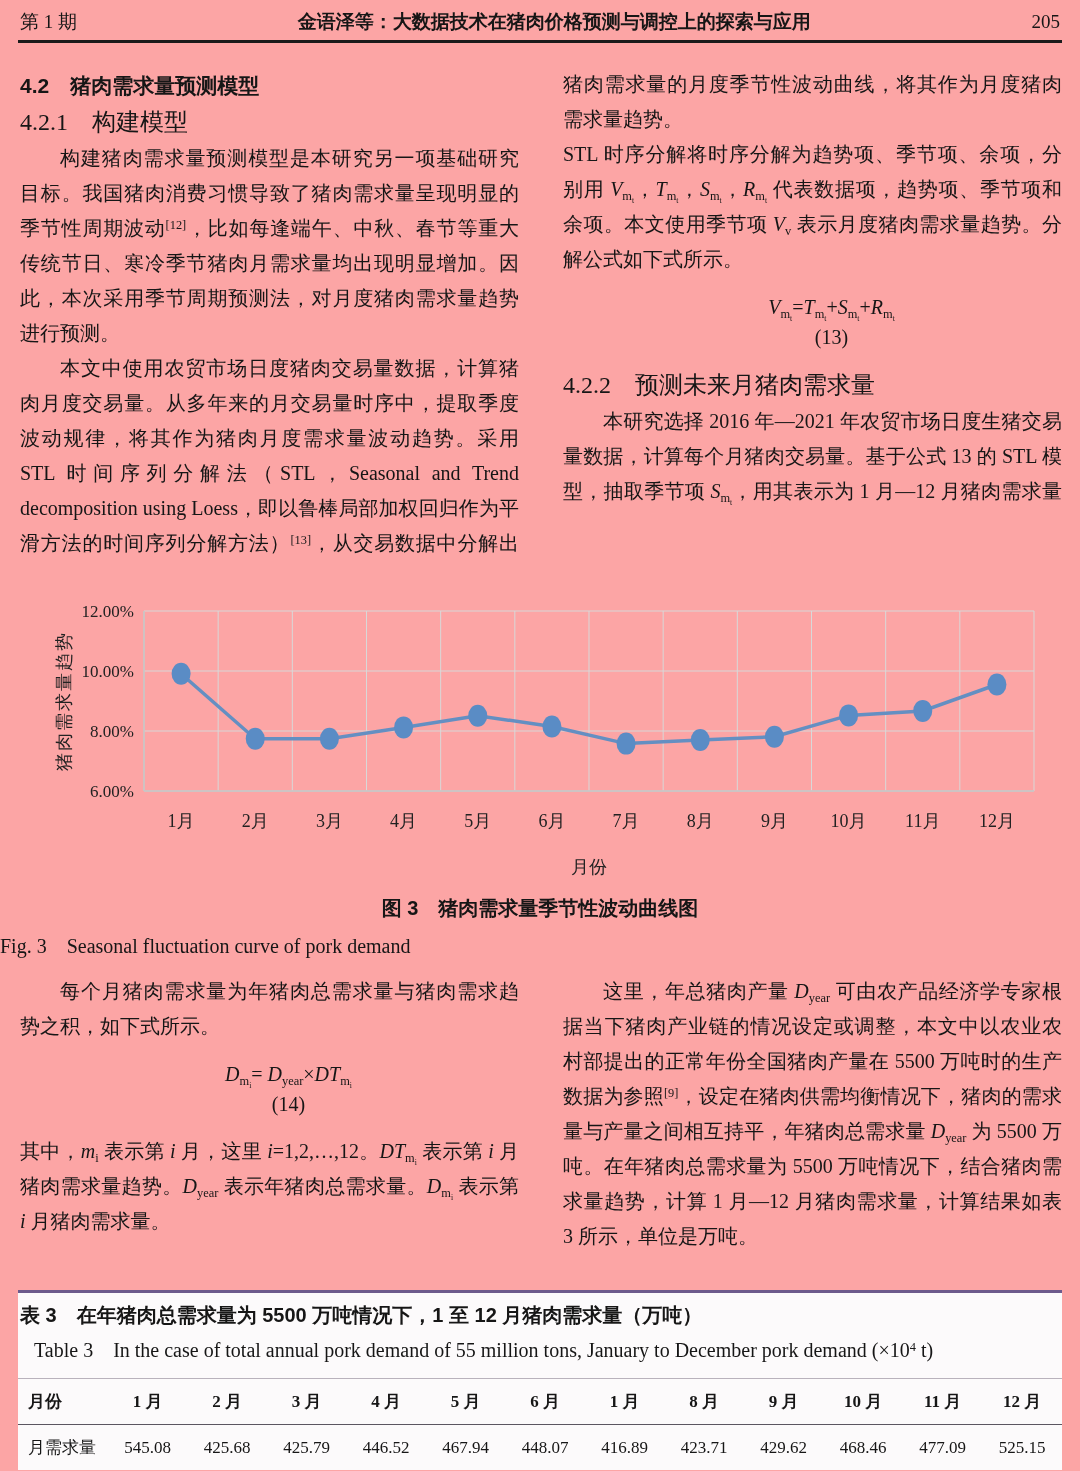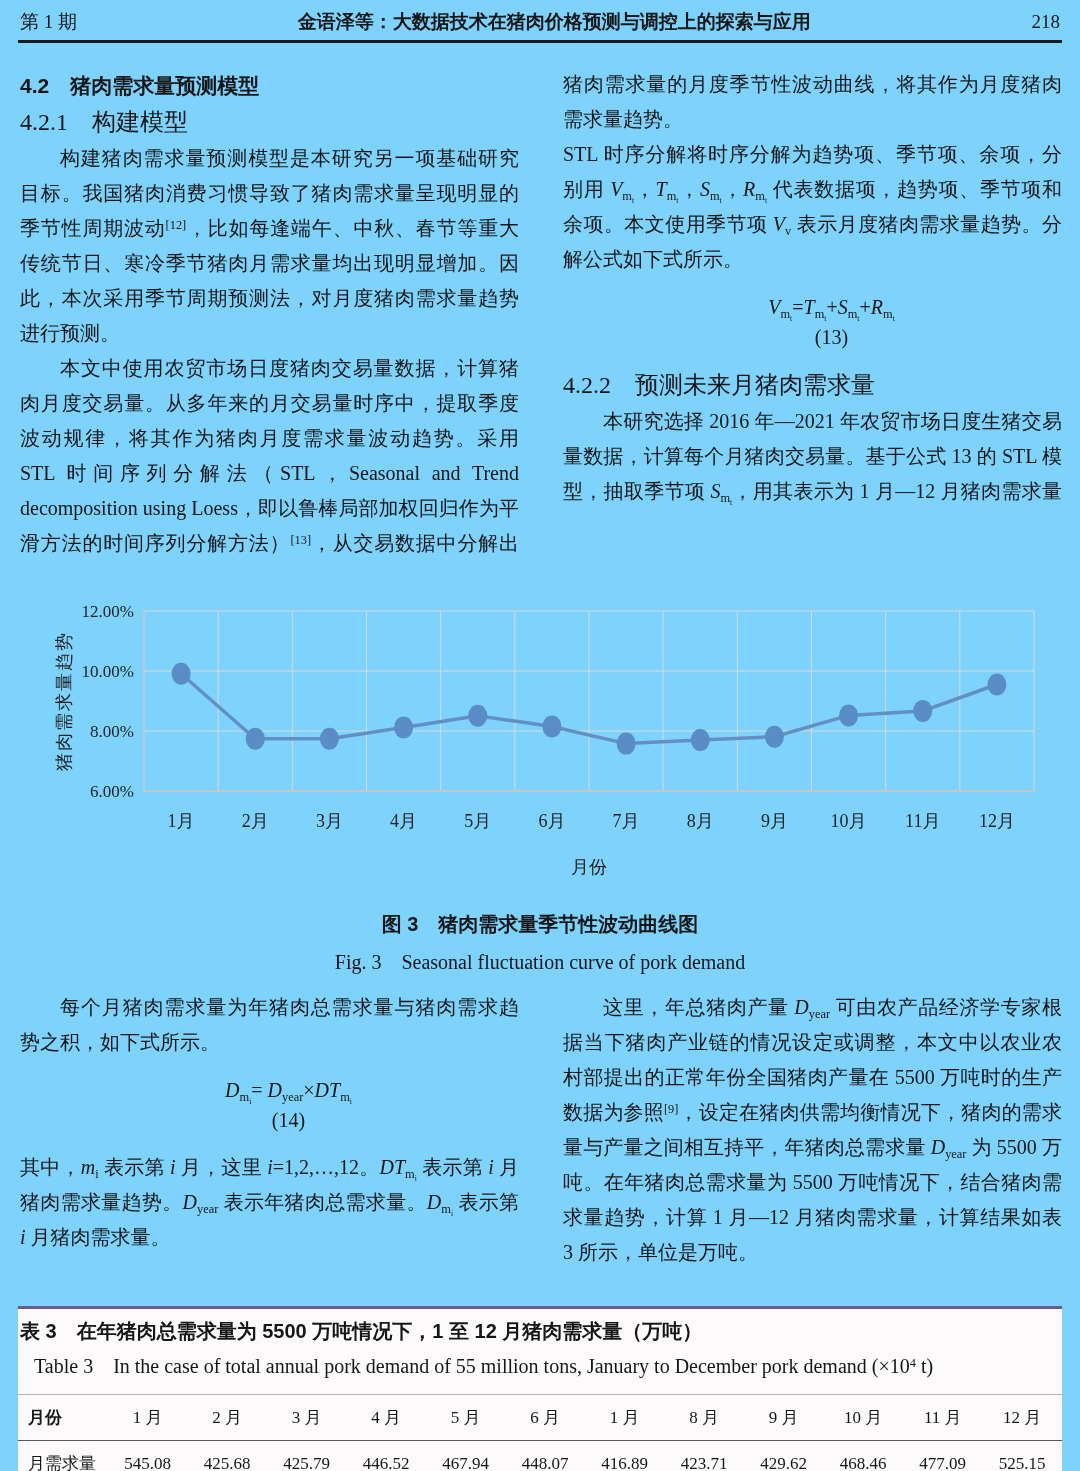--- a/index.html
+++ b/index.html
@@ -1,16 +1,16 @@
 <!DOCTYPE html>
 <html><head>
 <meta charset="utf-8">
 <style>
   html,body{margin:0;padding:0;background:#ffffff;}
-  .page{position:relative;width:1080px;height:1471px;background:#7dd3fc;color:#161616;
+  .page{position:relative;width:1080px;height:1471px;background:#fca5a5;color:#161616;
         font-family:"Liberation Serif","DejaVu Serif",serif;overflow:hidden;}
   
   .hdr{display:flex;justify-content:space-between;align-items:baseline;padding:9px 20px 2px 20px;font-size:19px;}
   .hdr .title{font-family:"Liberation Sans","DejaVu Sans",sans-serif;font-weight:700;font-size:19px;}
   .hdr-rule{height:3px;background:#1b1b1b;margin:3px 18px 0 18px;}
   
   .cols{margin:24px 18px 0 20px;column-count:2;column-gap:44px;column-fill:auto;
         font-size:20px;line-height:35px;text-align:justify;}
   .cols.upper{height:506px;}
   .cols.lower{height:292px;margin-top:14px;}
@@ -21,43 +21,43 @@
   .cols h3{font-weight:400;font-size:24px;margin:0;line-height:37px;}
   sub{font-size:62%;line-height:0;vertical-align:-0.35em;}
   sup{font-size:62%;line-height:0;vertical-align:0.45em;}
   .formula{display:flex;justify-content:space-between;align-items:center;
            padding:15px 6px 15px 2.2em;line-height:30px;flex-direction:column;}
   .formula .eq{font-style:normal;}
   
   .figure{margin:18px 0 0 0;}
   .chartwrap{margin-left:44px;width:1010px;}
   .fig-cap-zh{text-align:center;font-family:"Liberation Sans","DejaVu Sans",sans-serif;
-              font-weight:700;font-size:20px;margin-top:24px;}
-  .fig-cap-en{text-align:center;font-size:20px;margin-top:11px;}
+              font-weight:700;font-size:20px;margin-top:8px;}
+  .fig-cap-en{font-size:20px;margin-top:11px;}
   
   .tablesec{margin:24px 18px 0 18px;background:#fcfafb;}
   .tbl-rule-top{height:3px;background:#6d5a8c;}
   .tbl-cap-zh{font-family:"Liberation Sans","DejaVu Sans",sans-serif;font-weight:700;
               font-size:20px;margin:9px 0 8px 2px;}
   .tbl-cap-en{font-size:20px;margin:0 0 14px 16px;font-family:Liberation Serif, serif;}
   table{width:100%;border-collapse:collapse;border-top:1px solid #b9b2bc;}
   th,td{font-size:17px;text-align:center;padding:11px 2px;white-space:nowrap;}
-  thead th{font-weight:400;border-bottom:1px solid #5b5560;}
+  thead th{font-weight:700;border-bottom:1px solid #5b5560;}
   th.lab,td.lab{text-align:left;padding-left:10px;width:8.6%;font-weight:400;}
   thead th.lab{font-weight:700;}
 </style>
 </head>
 <body>
 
 <div class="page">
 
   <div class="hdr">
     <span>第 1 期</span>
     <span class="title">金语泽等：大数据技术在猪肉价格预测与调控上的探索与应用</span>
-    <span>218</span>
+    <span>205</span>
   </div>
   <div class="hdr-rule"></div>
 
   <div class="cols upper">
     <h2>4.2　猪肉需求量预测模型</h2>
     <h3>4.2.1　构建模型</h3>
     <p>构建猪肉需求量预测模型是本研究另一项基础研究目标。我国猪肉消费习惯导致了猪肉需求量呈现明显的季节性周期波动<sup>[12]</sup>，比如每逢端午、中秋、春节等重大传统节日、寒冷季节猪肉月需求量均出现明显增加。因此，本次采用季节周期预测法，对月度猪肉需求量趋势进行预测。</p>
     <p>本文中使用农贸市场日度猪肉交易量数据，计算猪肉月度交易量。从多年来的月交易量时序中，提取季度波动规律，将其作为猪肉月度需求量波动趋势。采用 STL 时间序列分解法（STL，Seasonal and Trend decomposition using Loess，即以鲁棒局部加权回归作为平滑方法的时间序列分解方法）<sup>[13]</sup>，从交易数据中分解出猪肉需求量的月度季节性波动曲线，将其作为月度猪肉需求量趋势。</p>
     <p class="noindent">STL 时序分解将时序分解为趋势项、季节项、余项，分别用 <i>V</i><sub>m<sub>t</sub></sub>，<i>T</i><sub>m<sub>t</sub></sub>，<i>S</i><sub>m<sub>t</sub></sub>，<i>R</i><sub>m<sub>t</sub></sub> 代表数据项，趋势项、季节项和余项。本文使用季节项 <i>V</i><sub>v</sub> 表示月度猪肉需求量趋势。分解公式如下式所示。</p>
     <div class="formula">

